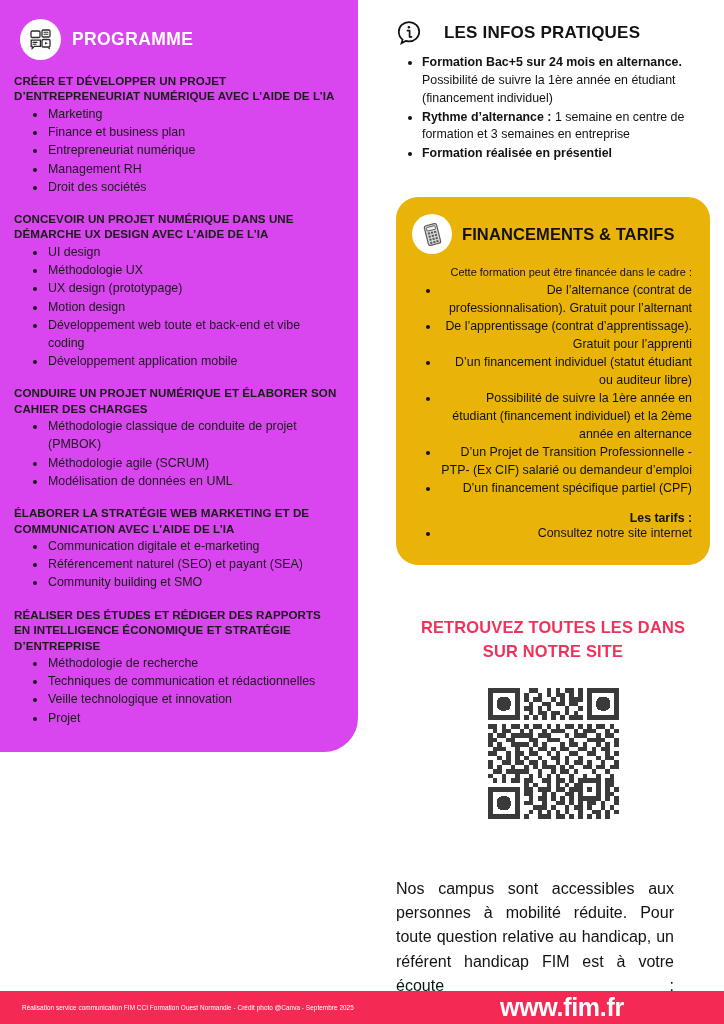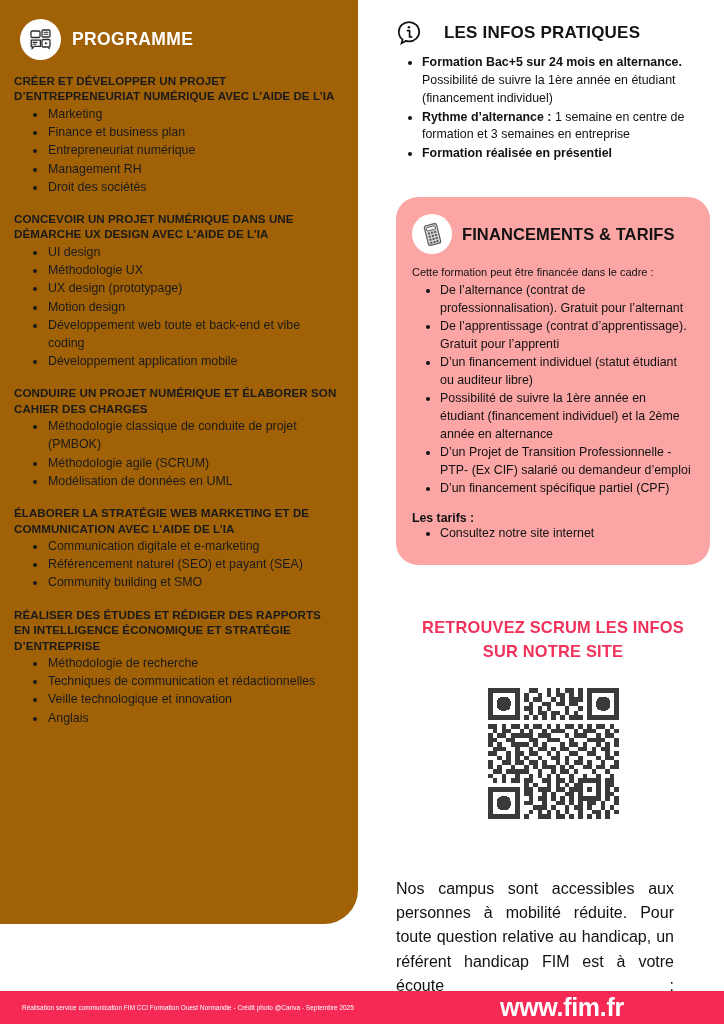--- a/index.html
+++ b/index.html
@@ -10,22 +10,22 @@
     position:relative;
     overflow:hidden;
     color:#1a1a1a;
   }
 
   
   .pink-panel{
     position:absolute;
     left:0; top:0;
     width:358px;
-    height:924px;
-    background:#a16207;
+    height:752px;
+    background:#d946ef;
     border-bottom-right-radius:34px;
     padding:0 18px 0 14px;
   }
   .prog-header{
     display:flex;
     align-items:center;
     gap:11px;
     padding-top:19px;
     padding-left:6px;
   }
@@ -112,24 +112,25 @@
     left:0; top:7px;
     width:4px; height:4px;
     border-radius:50%;
     background:#121212;
   }
   ul.infos-list b{ font-weight:bold; }
 
   
   .fin-card{
     margin-top:34px;
-    background:#fca5a5;
+    background:#eab308;
     border-radius:22px;
     padding:17px 18px 22px 16px;
     width:314px;
+    text-align:right;
   }
   .fin-header{
     display:flex;
     align-items:center;
     gap:10px;
     margin-bottom:11px;
   }
   .calc-circle{
     width:40px; height:40px;
     border-radius:50%;
@@ -286,21 +287,21 @@
         <li>Community building et SMO</li>
       </ul>
     </div>
 
     <div class="sec-group">
       <div class="sec-title">RÉALISER DES ÉTUDES ET RÉDIGER DES RAPPORTS EN INTELLIGENCE ÉCONOMIQUE ET STRATÉGIE D’ENTREPRISE</div>
       <ul class="pink-list">
         <li>Méthodologie de recherche</li>
         <li>Techniques de communication et rédactionnelles</li>
         <li>Veille technologique et innovation</li>
-        <li>Anglais</li>
+        <li>Projet</li>
       </ul>
     </div>
 
   </div>
 </div>
 
 <div class="right-col">
 
   <div class="infos-header">
     <span class="info-glyph">
@@ -364,21 +365,21 @@
     </ul>
 
     <div class="tarifs-label">Les tarifs :</div>
     <ul class="fin-list">
       <li>Consultez notre site internet</li>
     </ul>
   </div>
 
   <div class="qr-block">
     <div class="qr-heading">
-      <div>RETROUVEZ SCRUM LES INFOS</div>
+      <div>RETROUVEZ TOUTES LES DANS</div>
       <div>SUR NOTRE SITE</div>
     </div>
     <div class="qr-wrap">
       <svg width="131" height="131" viewBox="0 0 29 29" shape-rendering="crispEdges">
         <rect width="29" height="29" fill="#ffffff"></rect>
         <g fill="#3A3A3A">
 
           <path d="M0 0h7v7H0zM1 1v5h5V1z" fill-rule="evenodd"></path>
           <rect x="2" y="2" width="3" height="3" rx="1"></rect>
 

